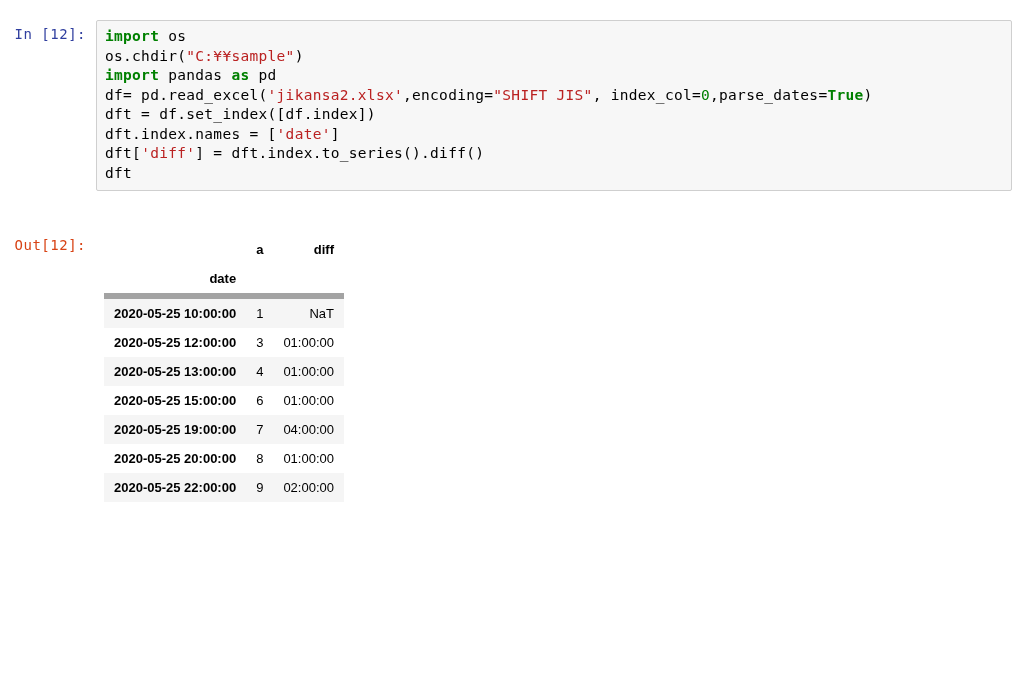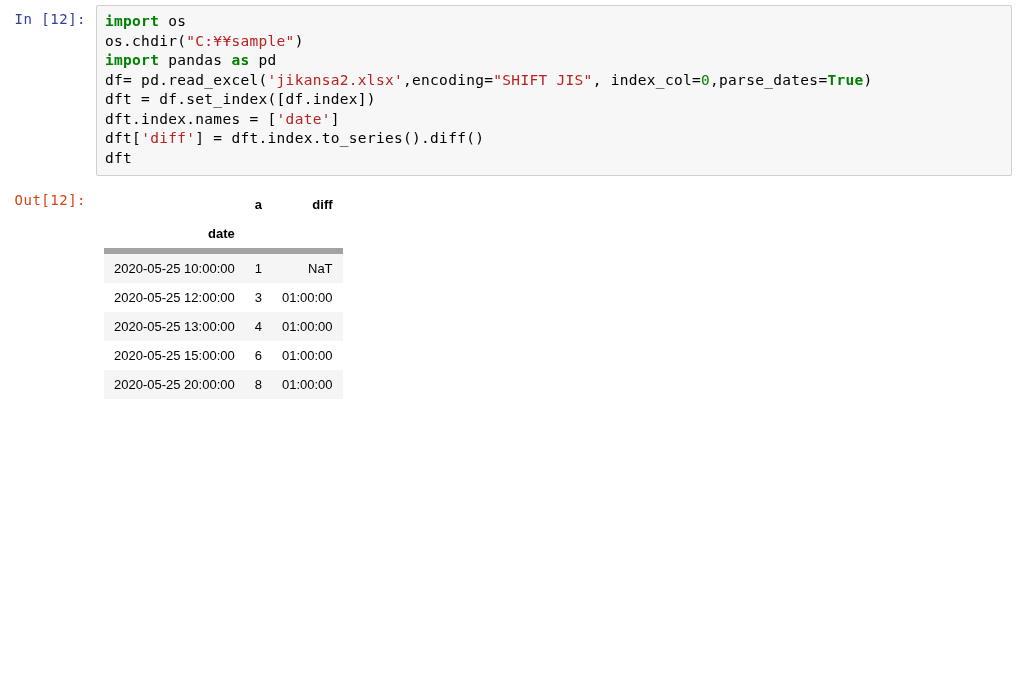--- a/index.html
+++ b/index.html
@@ -5,21 +5,21 @@
   body {
     font-family: "Helvetica Neue", Helvetica, Arial, sans-serif;
     margin: 0;
     padding: 0;
     background: #fff;
     font-size: 14px;
   }
   .cell {
     display: flex;
     align-items: flex-start;
-    padding: 5px 6px;
+    padding: 20px 6px;
   }
   .prompt {
     width: 90px;
     font-family: "Consolas", "DejaVu Sans Mono", monospace;
     font-size: 14px;
     text-align: right;
     padding: 6px 10px 6px 4px;
     flex-shrink: 0;
     box-sizing: border-box;
     letter-spacing: 0.5px;
@@ -69,21 +69,21 @@
     border-bottom: none;
   }
   table.dataframe thead tr.index-name-row th {
     border-bottom: 6px solid #a3a3a3;
     font-weight: bold;
   }
   table.dataframe tbody tr:nth-child(odd) {
     background: #f5f5f5;
   }
   table.dataframe tbody th {
-    font-weight: normal;
+    font-weight: bold;
   }
 </style>
 </head>
 <body>
 
 <div class="cell">
   <div class="prompt in">In [12]:</div>
   <div class="code-area"><span class="kw">import</span><span class="nm"> os</span>
 <span class="nm">os.chdir(</span><span class="str">"C:¥¥sample"</span><span class="nm">)</span>
 <span class="kw">import</span><span class="nm"> pandas </span><span class="kw">as</span><span class="nm"> pd</span>
@@ -126,21 +126,31 @@
             <th>2020-05-25 13:00:00</th>
             <td>4</td>
             <td>01:00:00</td>
           </tr>
           <tr>
             <th>2020-05-25 15:00:00</th>
             <td>6</td>
             <td>01:00:00</td>
           </tr>
           <tr>
+            <th>2020-05-25 19:00:00</th>
+            <td>7</td>
+            <td>04:00:00</td>
+          </tr>
+          <tr>
             <th>2020-05-25 20:00:00</th>
             <td>8</td>
             <td>01:00:00</td>
+          </tr>
+          <tr>
+            <th>2020-05-25 22:00:00</th>
+            <td>9</td>
+            <td>02:00:00</td>
           </tr>
         </tbody>
     </table>
 
   </div>
 </div>
 
 </body></html>

